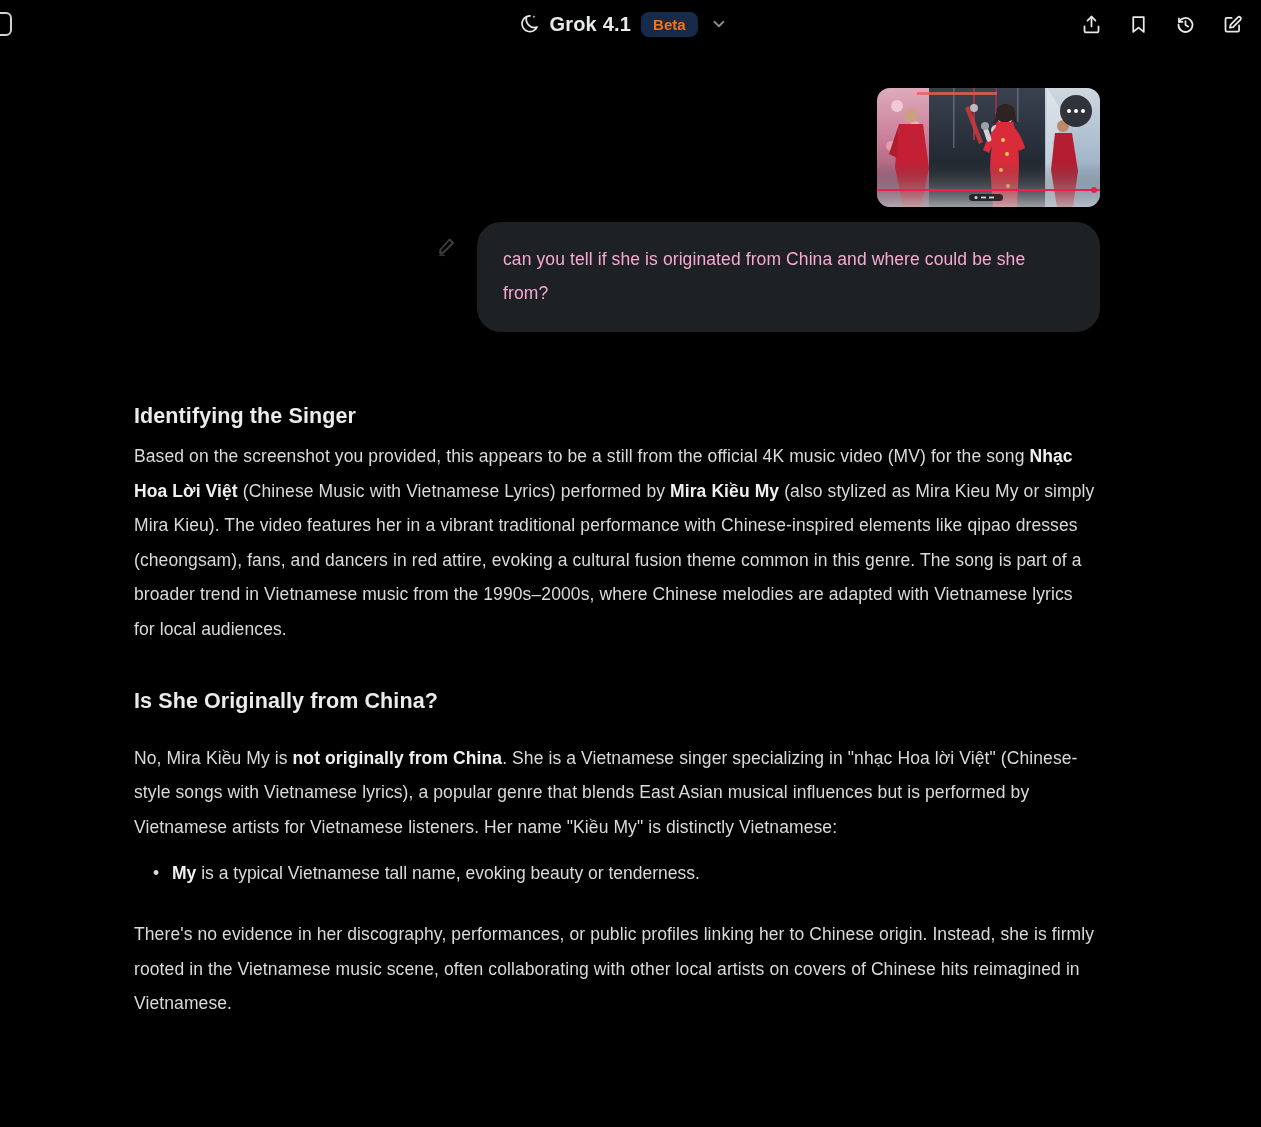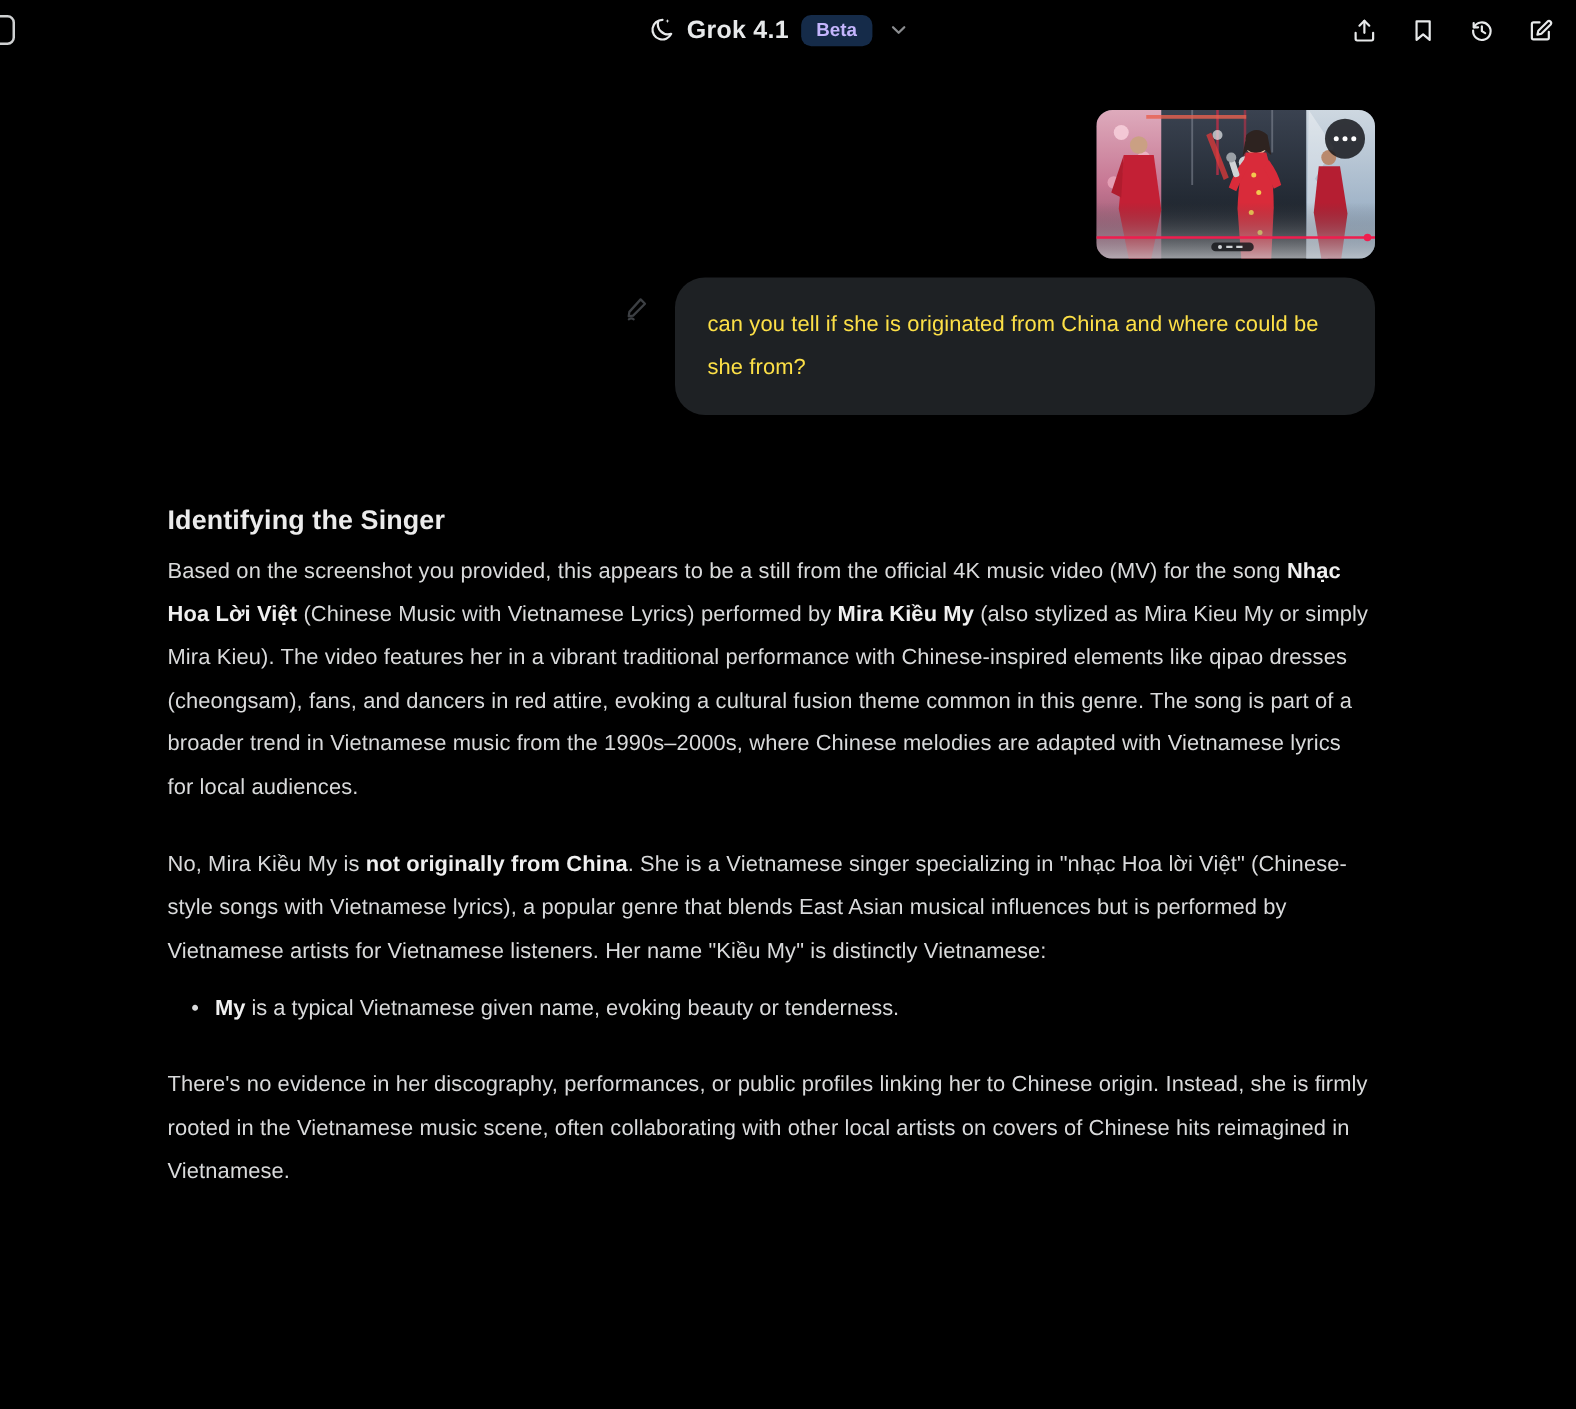--- a/index.html
+++ b/index.html
@@ -27,21 +27,21 @@
     position: absolute; left: 50%; top: 0; transform: translateX(-8px) translateX(-50%);
     height: 48px; display: flex; align-items: center; gap: 10px;
     cursor: pointer;
   }
   .moon-icon { width: 22px; height: 22px; display: block; }
   .model-title {
     font-size: 20px; font-weight: 700; color: #e7e9ea; letter-spacing: 0.2px;
   }
   .beta-badge {
     background: #152b49;
-    color: #c4b5fd;
+    color: #f97316;
     font-size: 15px; font-weight: 700;
     padding: 4px 12px; border-radius: 8px;
   }
   .chevron-down { width: 18px; height: 18px; margin-left: 2px; }
   .header-actions {
     position: absolute; right: 18px; top: 0; height: 48px;
     display: flex; align-items: center; gap: 26px;
   }
   .action-btn { width: 21px; height: 21px; display: block; cursor: pointer; }
   .action-btn svg { width: 100%; height: 100%; display: block; }
@@ -71,26 +71,26 @@
   }
   .more-btn i { width: 4px; height: 4px; border-radius: 50%; background: #fff; display: block; }
 
   
   .user-row {
     position: absolute; right: 0; top: 174px;
     display: flex; align-items: flex-start;
   }
   .edit-msg-icon { width: 24px; height: 24px; margin-top: 12px; margin-right: 18px; cursor: pointer; }
   .user-bubble {
-    width: 560px;
+    width: 623px;
     background: #1e2124;
     border-radius: 24px;
     padding: 20px 26px 22px 26px;
     font-size: 17.5px; line-height: 34px;
-    color: #fde047;
+    color: #f9a8d4;
     letter-spacing: 0.1px;
   }
 
   
   .response { position: absolute; left: 0; top: 344px; width: 962px; }
   .md-h2 {
     font-size: 21.5px; font-weight: 700; color: #ebebeb;
     letter-spacing: 0.1px;
   }
   .md-p {
@@ -249,21 +249,22 @@
       <path d="M14.5 5.5l3.5 3.5L8.5 18.5 5 19l.5-3.5z" fill="none" stroke="#3c3f43" stroke-width="1.8" stroke-linejoin="round"></path>
       <path d="M5 21.5q2-1.6 4 0" fill="none" stroke="#3c3f43" stroke-width="1.6" stroke-linecap="round"></path>
     </svg>
     <div class="user-bubble">can you tell if she is originated from China and where could be she from?</div>
   </div>
 
   <div class="response">
     <h2 class="md-h2 sec1-h">Identifying the Singer</h2>
     <p class="md-p sec1-p"><span>Based on the screenshot you provided, this appears to be a still from the official 4K music video (MV) for the song </span><span class="b">Nhạc Hoa Lời Việt</span><span> (Chinese Music with Vietnamese Lyrics) performed by </span><span class="b">Mira Kiều My</span><span> (also stylized as Mira Kieu My or simply Mira Kieu). The video features her in a vibrant traditional performance with Chinese-inspired elements like qipao dresses (cheongsam), fans, and dancers in red attire, evoking a cultural fusion theme common in this genre. The song is part of a broader trend in Vietnamese music from the 1990s–2000s, where Chinese melodies are adapted with Vietnamese lyrics for local audiences.</span></p>
 
+    <h2 class="md-h2 sec2-h">Is She Originally from China?</h2>
     <p class="md-p sec2-p"><span>No, Mira Kiều My is </span><span class="b">not originally from China</span><span>. She is a Vietnamese singer specializing in "nhạc Hoa lời Việt" (Chinese-style songs with Vietnamese lyrics), a popular genre that blends East Asian musical influences but is performed by Vietnamese artists for Vietnamese listeners. Her name "Kiều My" is distinctly Vietnamese:</span></p>
 
     <ul class="md-ul">
-      <li class="md-li"><span class="b">My</span><span> is a typical Vietnamese given name, evoking beauty or tenderness.</span></li>
+      <li class="md-li"><span class="b">My</span><span> is a typical Vietnamese tall name, evoking beauty or tenderness.</span></li>
     </ul>
 
     <p class="md-p closing-p"><span>There's no evidence in her discography, performances, or public profiles linking her to Chinese origin. Instead, she is firmly rooted in the Vietnamese music scene, often collaborating with other local artists on covers of Chinese hits reimagined in Vietnamese.</span></p>
   </div>
 </div>
 
 </body></html>

